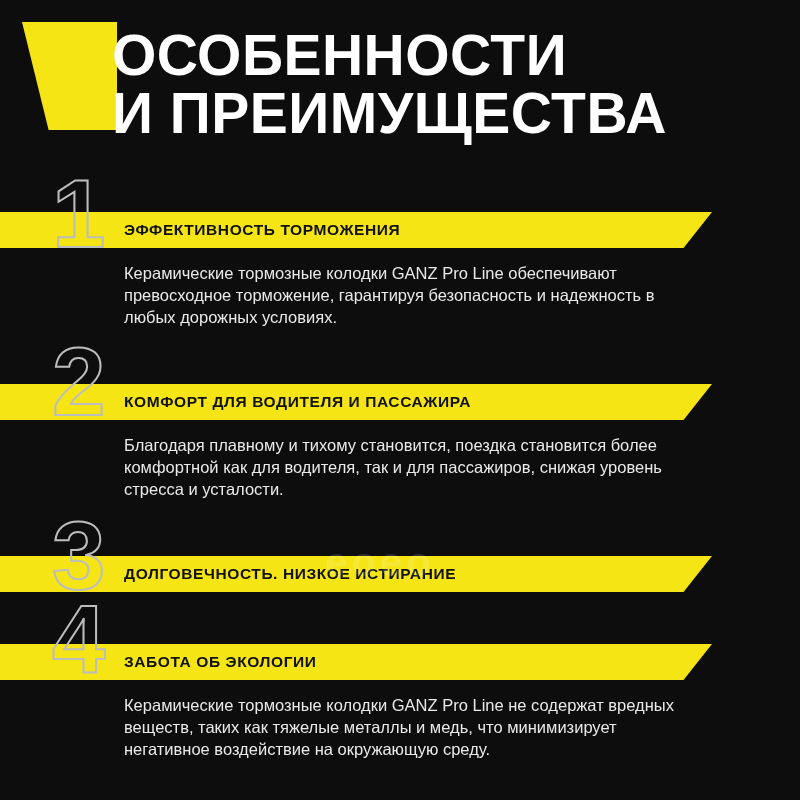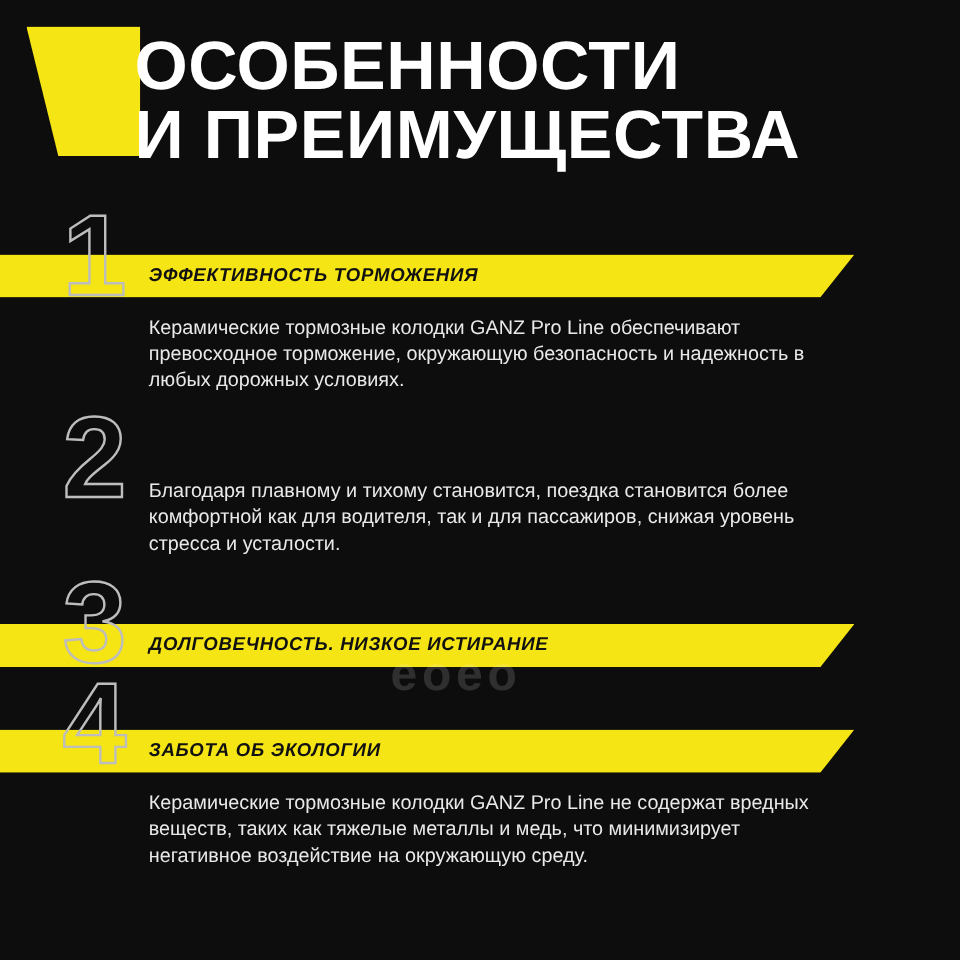--- a/index.html
+++ b/index.html
@@ -74,21 +74,20 @@
   .band {
     position: relative;
     height: 36px;
     background: #f5e515;
     margin-left: 0;
     width: 712px;
     clip-path: polygon(0 0, 100% 0, 96% 100%, 0 100%);
     display: flex;
     align-items: center;
     z-index: 2;
-    font-style: italic;
   }
   .band-title {
     margin-left: 124px;
     color: #111111;
     font-weight: bold;
     font-size: 15.5px;
     letter-spacing: 0.6px;
     text-transform: uppercase;
     white-space: nowrap;
   }
@@ -140,25 +139,28 @@
     </div>
   </div>
 
   <div class="items">
 
     <div class="item" id="item-1">
       <div class="num">1</div>
       <div class="band">
         <div class="band-title">ЭФФЕКТИВНОСТЬ ТОРМОЖЕНИЯ</div>
       </div>
-      <div class="body-text">Керамические тормозные колодки GANZ Pro Line обеспечивают превосходное торможение, окружающую безопасность и надежность в любых дорожных условиях.</div>
+      <div class="body-text">Керамические тормозные колодки GANZ Pro Line обеспечивают превосходное торможение, гарантируя безопасность и надежность в любых дорожных условиях.</div>
     </div>
 
     <div class="item" id="item-2">
       <div class="num">2</div>
+      <div class="band">
+        <div class="band-title">КОМФОРТ ДЛЯ ВОДИТЕЛЯ И ПАССАЖИРА</div>
+      </div>
       <div class="body-text">Благодаря плавному и тихому становится, поездка становится более комфортной как для водителя, так и для пассажиров, снижая уровень стресса и усталости.</div>
     </div>
 
     <div class="item" id="item-3">
       <div class="num">3</div>
       <div class="band">
         <div class="band-title">ДОЛГОВЕЧНОСТЬ. НИЗКОЕ ИСТИРАНИЕ</div>
       </div>
     </div>
 

